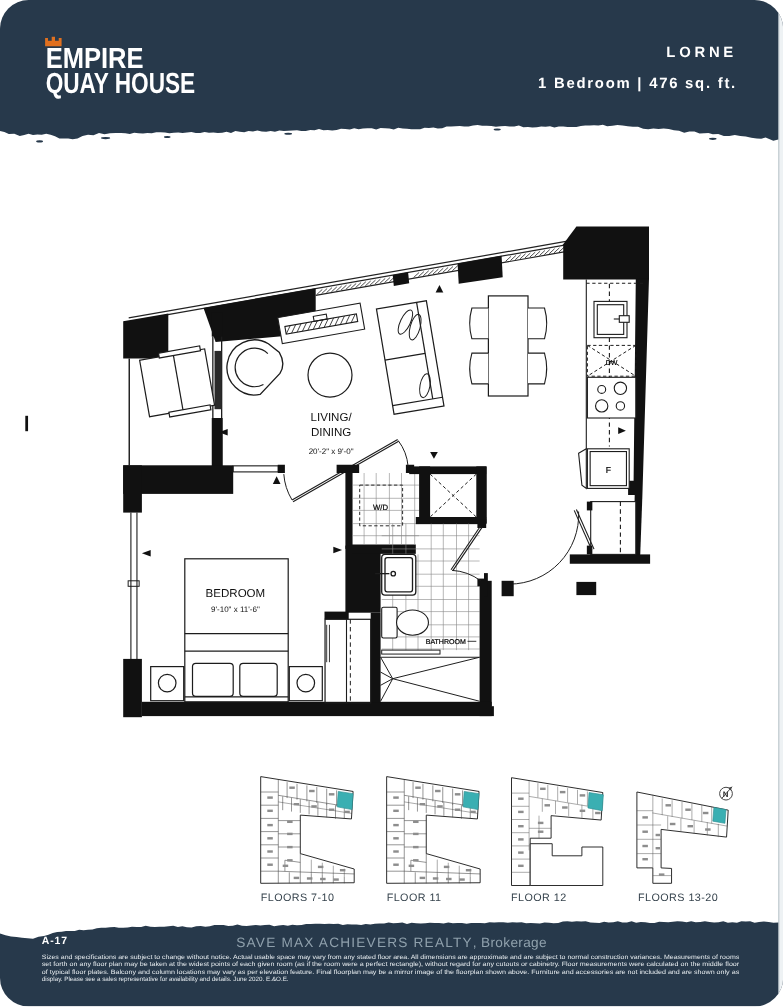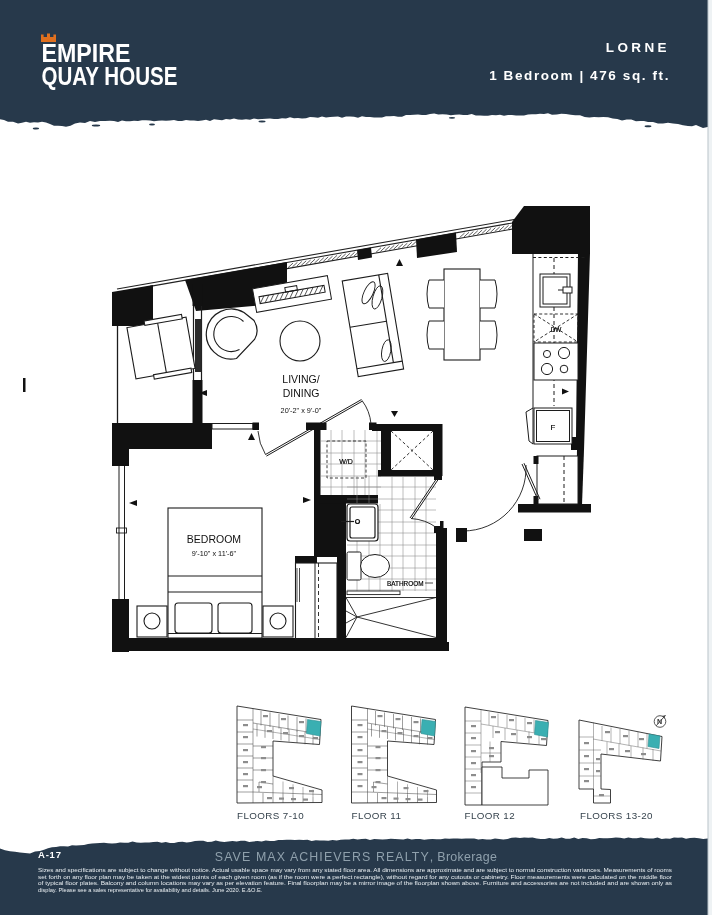--- a/index.html
+++ b/index.html
@@ -1,17 +1,17 @@
 <!DOCTYPE html>
 <html><head>
 <meta charset="utf-8">
 <style>
   html,body{margin:0;padding:0;background:#fff;}
   #page{position:relative;width:712px;height:915px;background:#fff;overflow:hidden;
-        font-family:"Liberation Sans", sans-serif;}
+        font-family:"Liberation Sans", sans-serif;border-radius:26px;}
   svg{display:block;}
 </style>
 </head>
 <body>
 <div id="page">
 <svg width="712" height="915" viewBox="0 0 712 915" xmlns="http://www.w3.org/2000/svg">
 
 <g id="header">
 <path d="M0,0 H712 L712.0,127.0 707.5,126.9 703.0,128.0 696.0,125.1 692.0,126.2 688.0,125.9 683.0,125.3 678.0,124.1 673.0,123.6 668.0,122.7 663.0,123.6 658.0,123.6 653.0,121.9 648.0,122.1 644.0,120.9 640.0,121.1 636.0,121.3 631.3,119.5 626.7,119.6 622.0,120.6 617.3,118.9 612.7,118.4 608.0,117.3 603.3,116.9 598.7,117.3 594.0,116.9 589.3,117.6 584.7,117.0 580.0,115.3 575.3,115.3 570.7,114.7 566.0,114.1 561.3,113.7 556.7,114.4 552.0,114.7 548.0,113.3 544.0,114.1 540.0,113.8 536.0,114.2 532.0,114.2 528.0,114.6 524.0,115.4 520.0,115.4 516.0,115.4 512.0,115.0 508.0,114.9 504.0,115.8 500.0,114.8 496.0,115.2 492.0,115.1 488.0,115.7 484.0,115.8 480.0,115.5 475.8,115.6 471.7,114.0 467.5,115.1 463.3,114.9 459.2,114.6 455.0,114.8 450.8,115.3 446.7,114.6 442.5,114.3 438.3,114.4 434.2,113.6 430.0,114.1 426.0,114.9 422.0,114.9 418.0,114.6 414.0,114.8 410.0,114.9 406.0,115.1 402.0,116.7 398.0,116.8 394.0,116.0 390.0,116.3 386.0,116.2 382.0,117.4 378.0,117.4 374.0,117.6 370.0,117.1 366.0,116.9 362.0,116.2 358.0,117.7 354.0,116.8 350.0,116.5 346.0,116.4 342.0,117.7 338.0,116.5 334.0,116.7 330.0,116.9 326.0,117.4 322.0,116.6 318.0,117.8 314.0,117.3 310.0,117.1 306.0,118.2 302.0,118.6 298.0,118.1 294.0,118.3 290.0,117.2 286.0,118.4 282.0,118.2 278.0,119.1 274.0,119.0 270.0,118.4 266.0,118.7 262.0,118.9 258.0,119.2 254.0,118.6 250.0,119.7 246.0,119.2 242.0,119.7 238.0,119.6 234.0,118.6 230.0,119.5 226.0,119.0 222.0,120.2 218.0,119.7 214.0,119.2 210.0,120.9 206.0,119.7 202.0,120.6 198.0,121.0 194.0,120.4 190.0,120.6 186.0,120.0 182.0,120.9 178.0,121.0 174.0,120.1 170.0,120.4 166.0,120.8 162.0,120.4 158.0,120.7 154.0,121.2 150.0,120.5 146.0,120.2 142.0,120.2 138.0,121.1 134.0,120.8 130.0,121.3 126.0,121.2 122.0,120.6 118.0,121.9 114.0,121.1 110.0,120.8 105.0,120.9 100.0,121.1 95.0,122.1 90.0,120.9 85.0,122.9 80.0,122.6 75.0,123.6 70.5,125.8 66.0,126.7 62.0,126.0 58.0,125.8 54.0,125.8 50.0,123.9 46.0,122.5 42.0,121.7 38.0,122.6 34.0,122.2 30.0,122.8 26.0,121.7 22.0,122.8 18.0,123.6 13.0,121.7 8.0,121.8 4.0,119.9 0.0,119.2 Z" fill="#27394b"></path>
 

